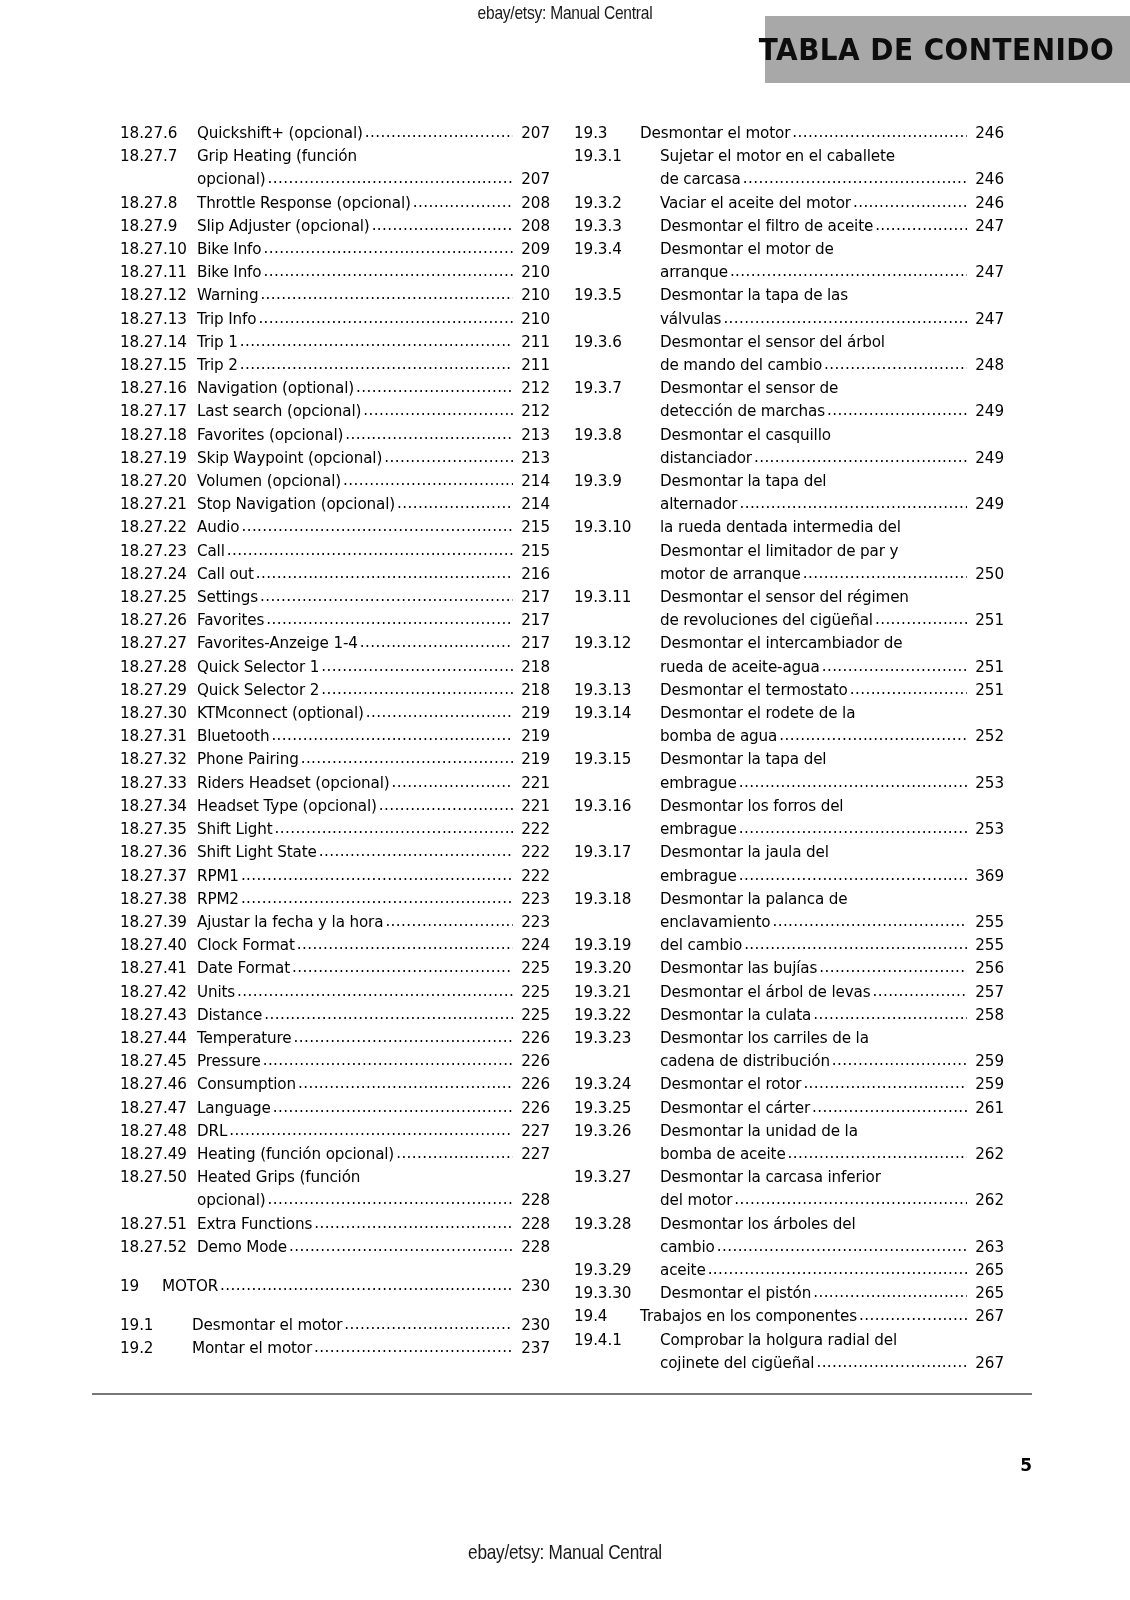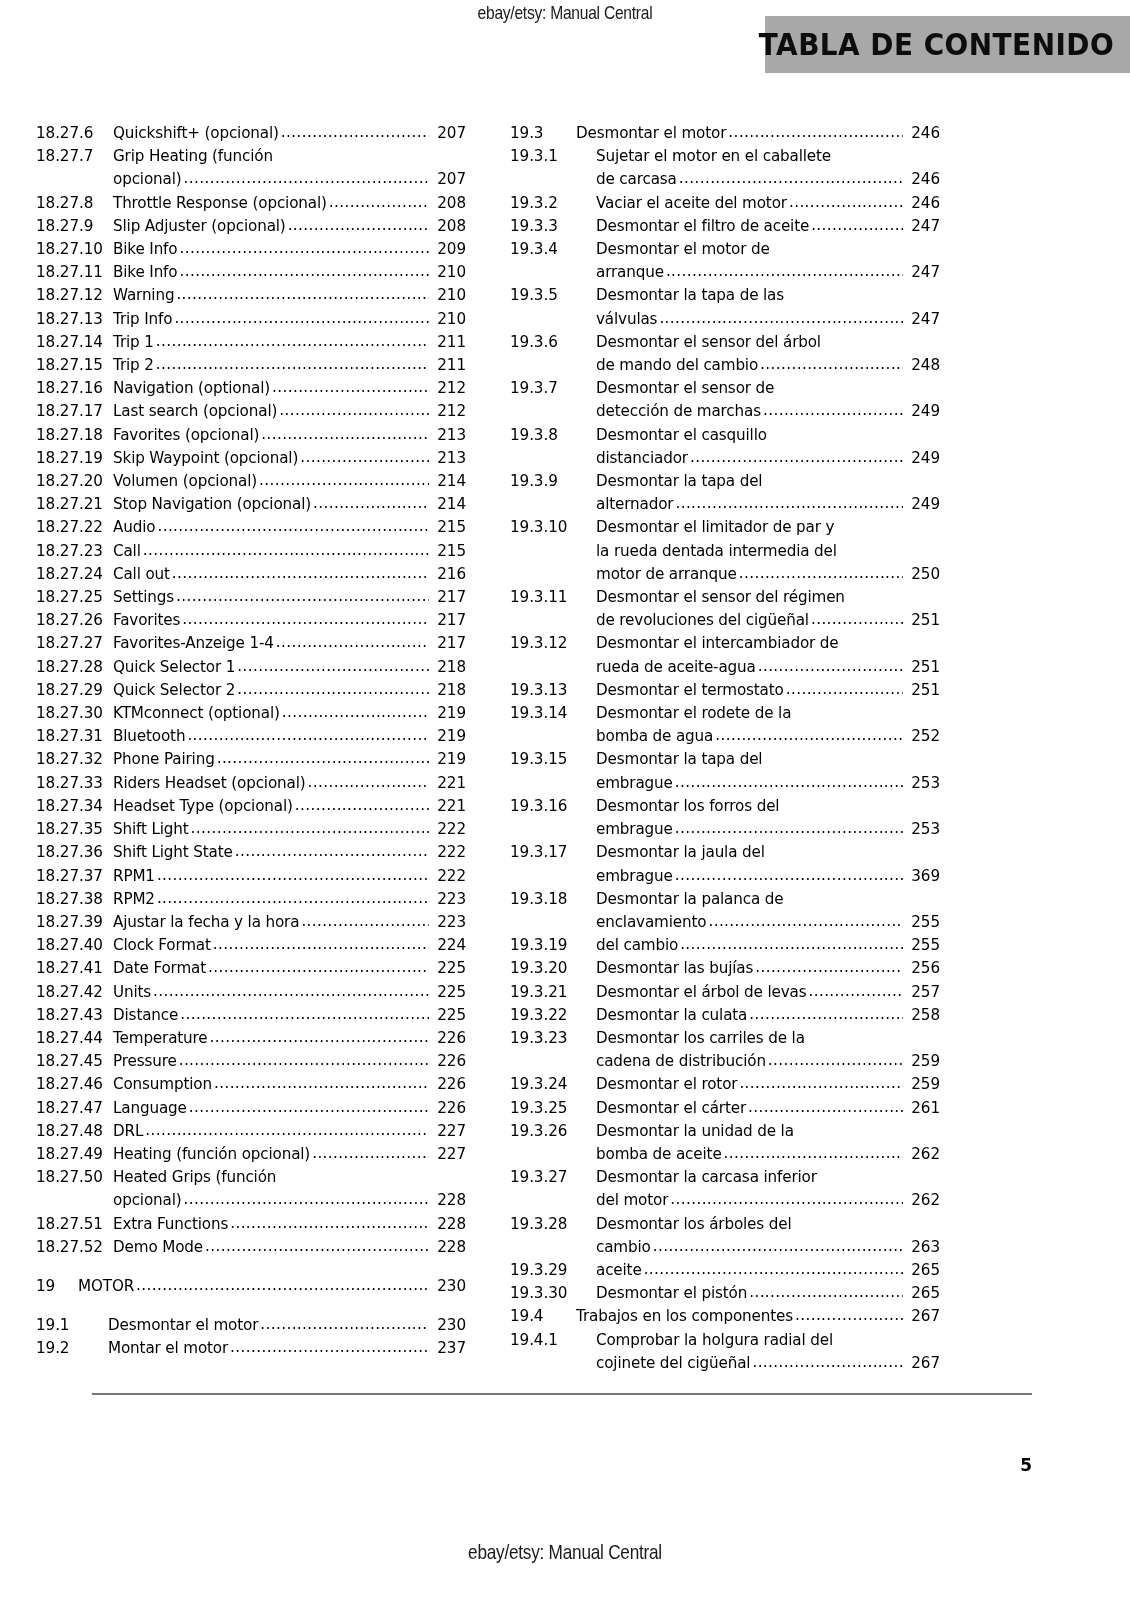--- a/index.html
+++ b/index.html
@@ -30,21 +30,21 @@
   }
   .watermark-top { top: 2px; }
   .watermark-bottom { top: 1540px; font-size: 21px; }
 
   
   .title-banner {
     position: absolute;
     left: 765px;
     top: 16px;
     width: 365px;
-    height: 57px;
+    height: 67px;
     background: #a8a8a8;
     display: flex;
     align-items: center;
     justify-content: flex-end;
     box-sizing: border-box;
     padding-right: 16px;
   }
   .title-banner-text {
     font-family: "DejaVu Sans", sans-serif;
     font-weight: bold;
@@ -62,22 +62,22 @@
     top: 122px;
     left: 0;
     width: 1130px;
     display: flex;
   }
   .col {
     width: 430px;
     font-size: 15.2px;
     line-height: 23.2px;
   }
-  .col-left  { margin-left: 36px; }
-  .col-right { margin-left: 44px; }
+  .col-left  { margin-left: 120px; }
+  .col-right { margin-left: 24px; }
 
   .entry {
     display: flex;
     align-items: flex-start;
     margin: 0;
   }
   .entry.gap-before { margin-top: 16px; align-items: flex-end; }
 
   .num {
     flex: 0 0 auto;
@@ -908,24 +908,24 @@
               <span class="page">249</span>
             </div>
           </div>
         </div>
       </div>
       <div class="entry lvl3">
         <div class="num">19.3.10</div>
         <div class="body">
           <div class="label-wrap">
             <div class="label-line">
+              <span class="label">la rueda dentada intermedia del</span>
+            </div>
+            <div class="label-line">
               <span class="label">Desmontar el limitador de par y</span>
-            </div>
-            <div class="label-line">
-              <span class="label">la rueda dentada intermedia del</span>
             </div>
             <div class="label-line">
               <span class="label">motor de arranque</span>
               <span class="leader"></span>
               <span class="page">250</span>
             </div>
           </div>
         </div>
       </div>
       <div class="entry lvl3">

